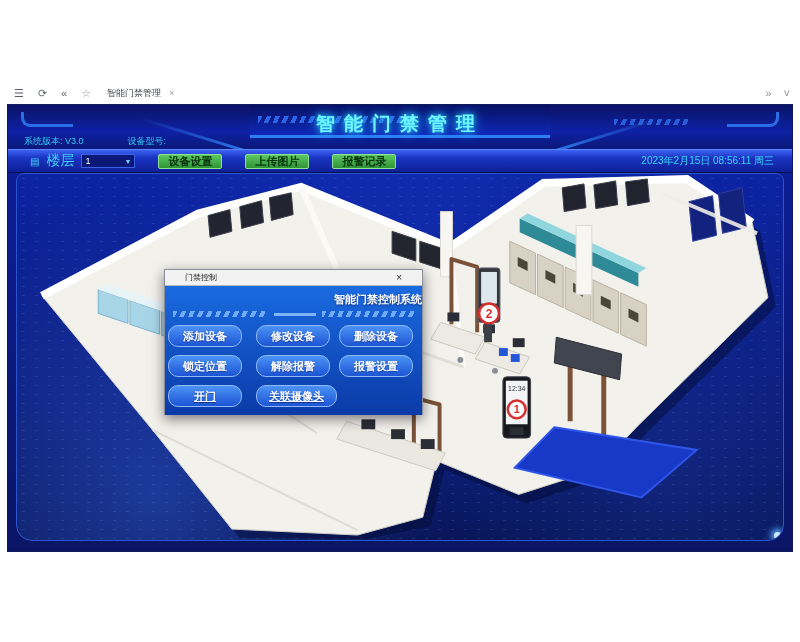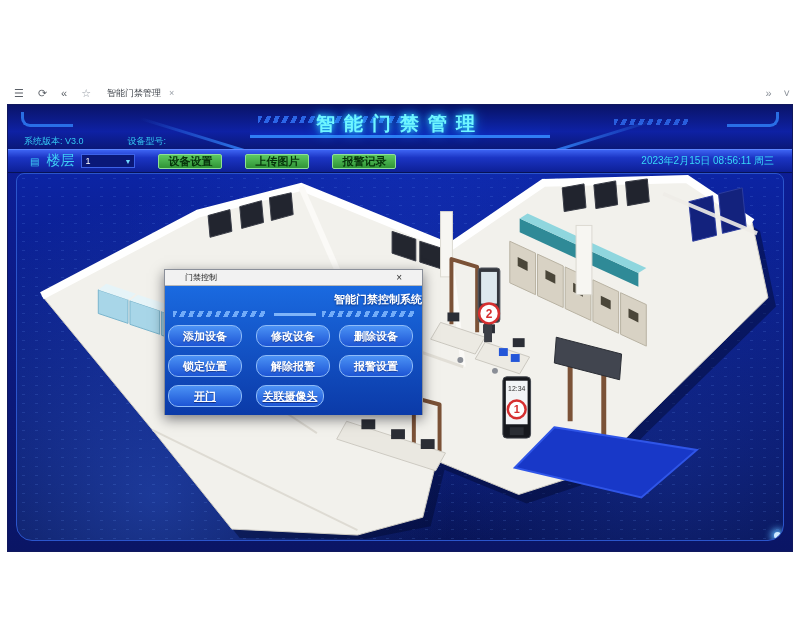--- a/index.html
+++ b/index.html
@@ -82,21 +82,21 @@
   .dlg-deco { position:absolute; top:25px; height:6px;
     background:repeating-linear-gradient(115deg, rgba(130,185,255,.85) 0 4px, transparent 4px 8px); }
   .dlg-deco.l { left:8px; width:92px; }
   .dlg-deco.r { right:8px; width:92px; }
   .dlg-underline { position:absolute; top:27px; left:109px; width:42px; height:3px; background:#7fb4f8; }
   .dbtn { position:absolute; height:22px; width:74px; border-radius:10px; border:1px solid #8fbcf8;
     background:linear-gradient(180deg,#4b92f5,#1d55d5); color:#fff; font-size:11px; font-weight:bold;
     display:flex; align-items:center; justify-content:center; text-shadow:0 1px 1px rgba(0,0,40,.4); }
   .r1 { top:39px; } .r2 { top:69px; } .r3 { top:99px;text-decoration:underline; }
   .c1 { left:3px; } .c2 { left:91px;border-radius:10px; } .c3 { left:174px; }
-  .dbtn.wide { width:68px; }
+  .dbtn.wide { width:81px; }
 </style>
 </head>
 <body>
 
 <div class="page">
 
   <div class="browser-bar">
     <span class="bicon">☰</span>
     <span class="bicon">⟳</span>
     <span class="bicon">«</span>

